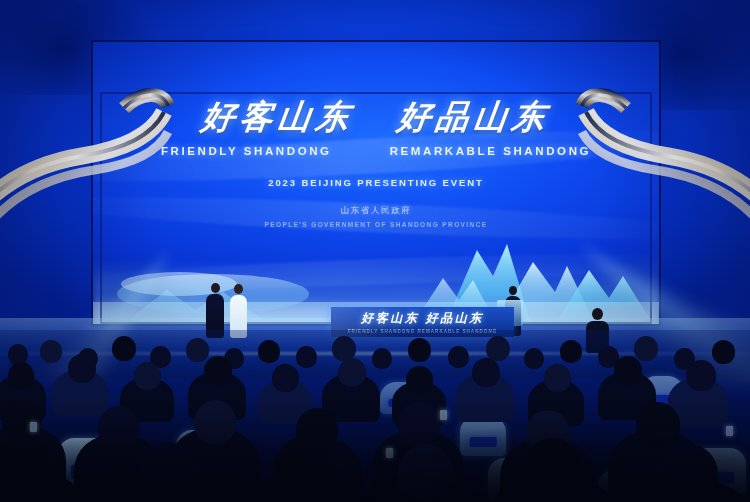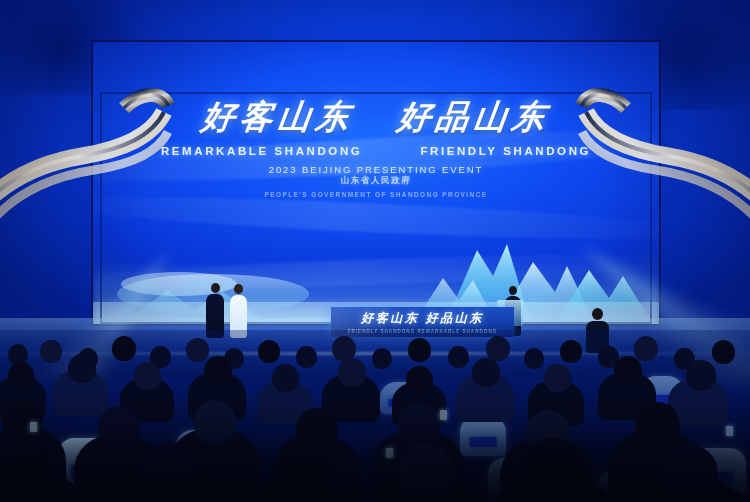--- a/index.html
+++ b/index.html
@@ -107,27 +107,28 @@
     text-shadow:0 0 7px rgba(140,200,255,.85);
   }
   .event-cn {
     margin-top:17px;
     font-family:"DejaVu Sans", sans-serif;
     font-size:19px; font-weight:700; letter-spacing:2px;
     color:#ffffff;
     text-shadow:0 0 9px rgba(150,210,255,.9);
   }
   .event-en {
-    margin-top:7px;
-    font-size:9.5px; font-weight:400; letter-spacing:1.9px;
+    margin-top:20px;
+    font-size:9.5px; font-weight:700; letter-spacing:1.9px;
     color:#dfeeff;
     text-shadow:0 0 6px rgba(140,200,255,.8);
   }
   .org-cn {
-    font-size:8.5px; font-weight:700; letter-spacing:1.6px;
+    margin-top:17px;
+    font-size:8.5px; font-weight:400; letter-spacing:1.6px;
     color:rgba(225,240,255,.78);
     text-shadow:0 0 5px rgba(150,205,255,.6);
   }
   .org-en {
     margin-top:4px;
     font-size:6.5px; font-weight:700; letter-spacing:1.4px;
     color:rgba(205,230,255,.6);
   }
 
   
@@ -289,22 +290,22 @@
         </svg>
       </div>
       <div class="led-floor-glow"></div>
 
       <div class="led-text">
         <div class="slogan-row">
           <span class="slogan-cn">好客山东</span>
           <span class="slogan-cn">好品山东</span>
         </div>
         <div class="slogan-en-row">
+          <span class="slogan-en">FRIENDLY SHANDONG</span>
           <span class="slogan-en">REMARKABLE SHANDONG</span>
-          <span class="slogan-en">FRIENDLY SHANDONG</span>
         </div>
         <div class="event-en">2023 BEIJING PRESENTING EVENT</div>
         <div class="org-cn">山东省人民政府</div>
         <div class="org-en">PEOPLE'S GOVERNMENT OF SHANDONG PROVINCE</div>
       </div>
 
     </div>
     <div class="led-inner-frame"></div>
   </div>
 

